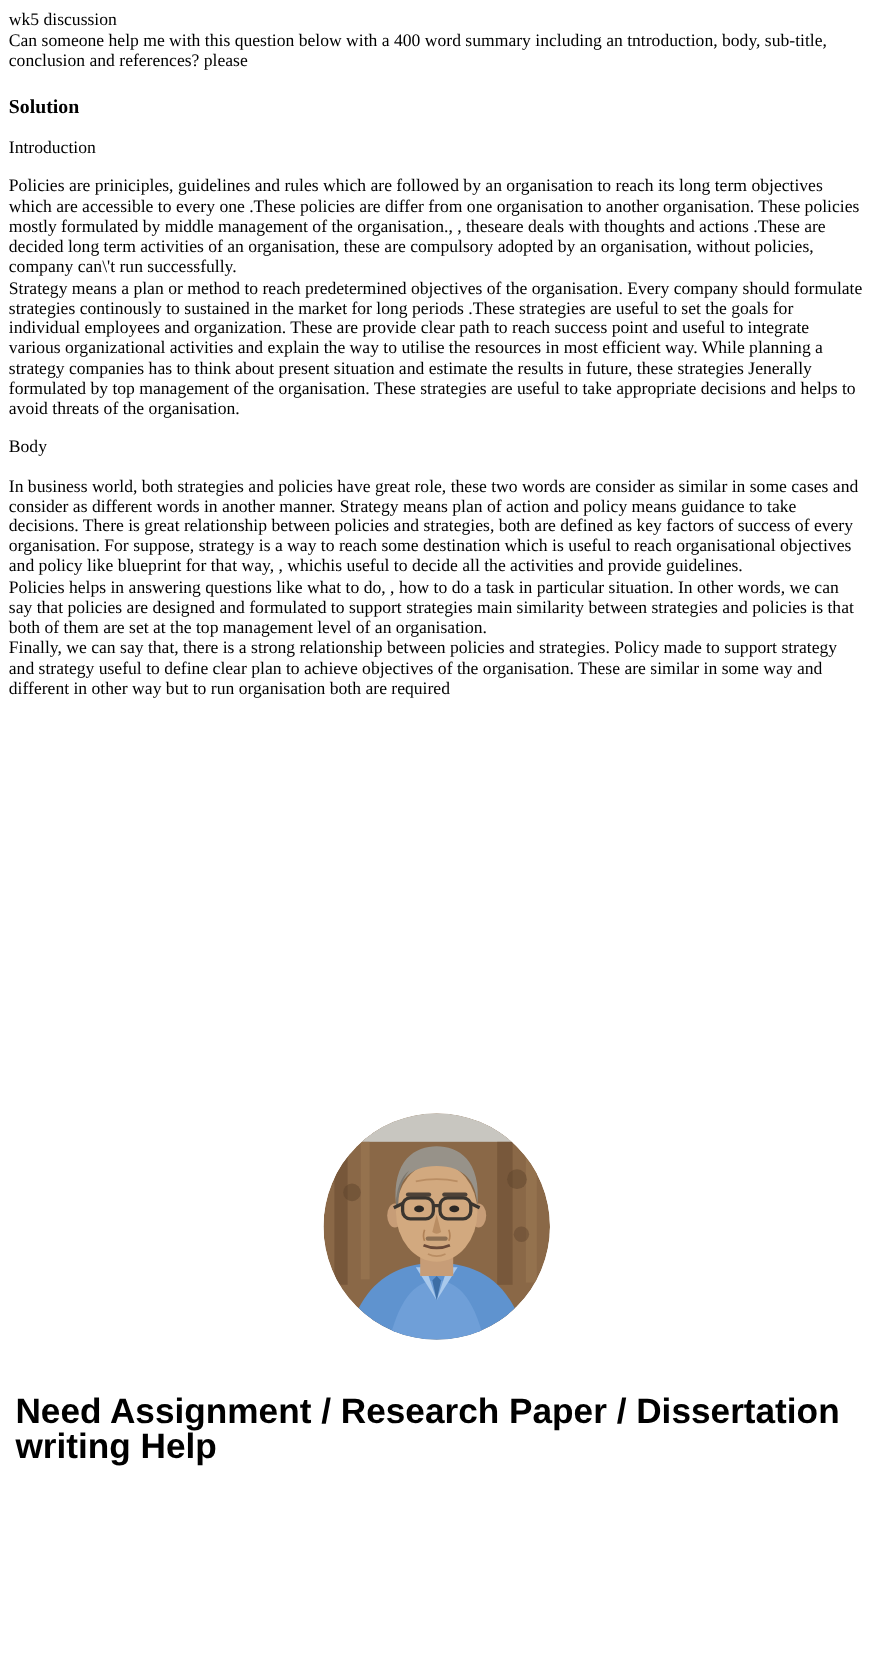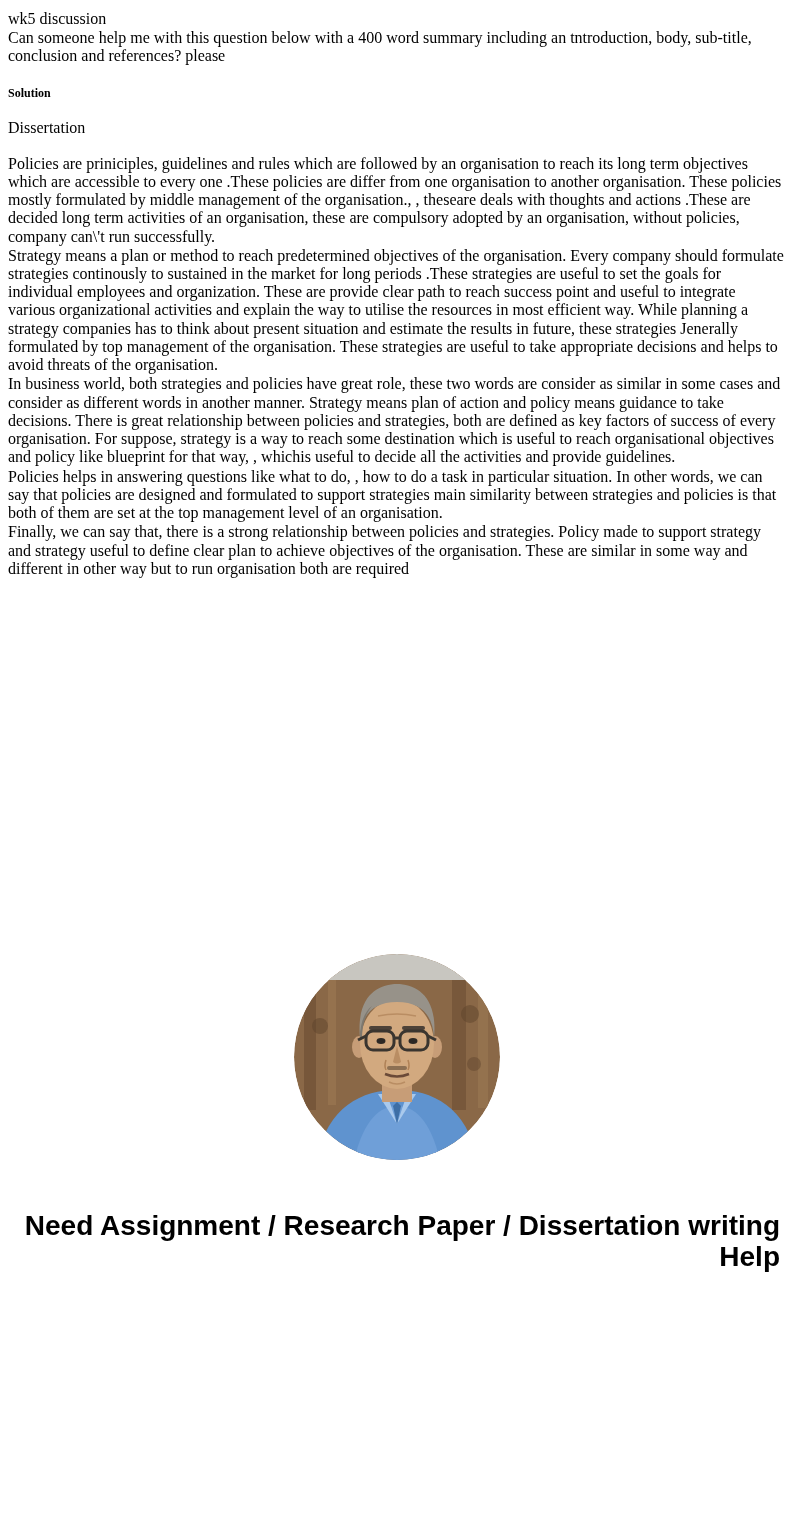--- a/index.html
+++ b/index.html
@@ -22,66 +22,67 @@
   .doc-title {
     margin: 2px 0 0 0;
   }
   .para {
     margin: 1px 0;
   }
   .topic-line {
     margin: 17px 0 17px 132px;
   }
   .solution-heading {
-    font-size: 12px;
+    font-size: 18px;
     font-weight: bold;
     margin: 21px 0 19px 0;
   }
   .section-heading {
     margin: 17px 0;
   }
   .spacer {
     height: 375px;
   }
   .avatar-wrap {
     width: 206px;
     height: 206px;
     margin: 0 auto;
     border-radius: 50%;
     overflow: hidden;
     display: block;
   }
   .avatar-wrap svg { display: block; }
   .footer {
     margin-top: 50px;
-    text-align: right;
+    text-align: left;
     font-family: "Liberation Sans", sans-serif;
     font-weight: bold;
-    font-size: 28px;
+    font-size: 32px;
     line-height: 31px;
     color: #000000;
   }
   .footer-line { margin: 0 6px; }
 </style>
 </head>
 <body>
 
 <div class="page">
 
   <p class="doc-title">wk5 discussion</p>
 
   <p class="para">Can someone help me with this question below with a 400 word summary including an tntroduction, body, sub-title, conclusion and references? please</p>
 
 
   <h3 class="solution-heading">Solution</h3>
 
-  <p class="section-heading">Dissertation</p>
+  <p class="section-heading">Introduction</p>
   <p class="para">Policies are priniciples, guidelines and rules which are followed by an organisation to reach its long term objectives which are accessible to every one .These policies are differ from one organisation to another organisation. These policies mostly formulated by middle management of the organisation., , theseare deals with thoughts and actions .These are decided long term activities of an organisation, these are compulsory adopted by an organisation, without policies, company can\'t run successfully.</p>
   <p class="para">Strategy means a plan or method to reach predetermined objectives of the organisation. Every company should formulate strategies continously to sustained in the market for long periods .These strategies are useful to set the goals for individual employees and organization. These are provide clear path to reach success point and useful to integrate various organizational activities and explain the way to utilise the resources in most efficient way. While planning a strategy companies has to think about present situation and estimate the results in future, these strategies Jenerally formulated by top management of the organisation. These strategies are useful to take appropriate decisions and helps to avoid threats of the organisation.</p>
 
+  <p class="section-heading">Body</p>
   <p class="para">In business world, both strategies and policies have great role, these two words are consider as similar in some cases and consider as different words in another manner. Strategy means plan of action and policy means guidance to take decisions. There is great relationship between policies and strategies, both are defined as key factors of success of every organisation. For suppose, strategy is a way to reach some destination which is useful to reach organisational objectives and policy like blueprint for that way, , whichis useful to decide all the activities and provide guidelines.</p>
   <p class="para">Policies helps in answering questions like what to do, , how to do a task in particular situation. In other words, we can say that policies are designed and formulated to support strategies main similarity between strategies and policies is that both of them are set at the top management level of an organisation.</p>
 
   <p class="para">Finally, we can say that, there is a strong relationship between policies and strategies. Policy made to support strategy and strategy useful to define clear plan to achieve objectives of the organisation. These are similar in some way and different in other way but to run organisation both are required</p>
 
   <div class="spacer"></div>
 
   <div class="avatar-wrap">
     <svg viewBox="0 0 206 206" width="206" height="206" xmlns="http://www.w3.org/2000/svg">
       <defs>

